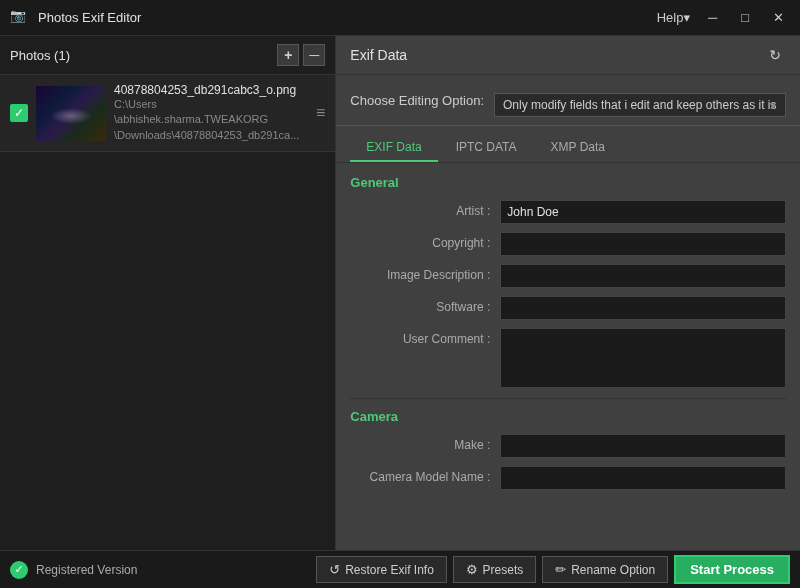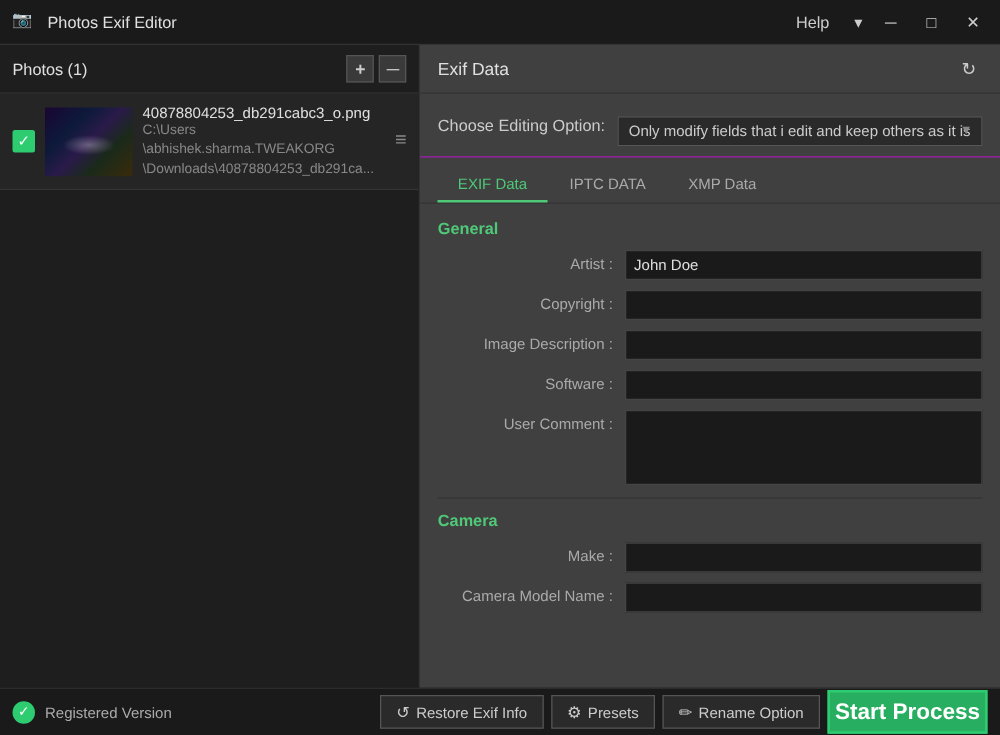--- a/index.html
+++ b/index.html
@@ -43,21 +43,21 @@
     }
     .title-btn {
       color: #ccc;
       cursor: pointer;
       font-size: 13px;
       padding: 2px 6px;
     }
     .help-btn {
       display: flex;
       align-items: center;
-      gap: 20px;
+      gap: 0;
       color: #ccc;
       cursor: pointer;
     }
 
     
     .main-layout {
       display: flex;
       height: calc(588px - 36px - 38px);
     }
 
@@ -351,26 +351,26 @@
       cursor: pointer;
       font-size: 12px;
     }
     .footer-btn-icon {
       font-size: 13px;
     }
     .start-process-btn {
       display: flex;
       align-items: center;
       gap: 5px;
-      padding: 5px 4px;
+      padding: 5px 14px;
       background: #27ae60;
       border: 2px solid #2ecc71;
       color: #fff;
       cursor: pointer;
-      font-size: 18px;
+      font-size: 13px;
       font-weight: bold;
     }
   </style>
 </head>
 <body>
 
 <div class="title-bar">
   <div class="title-bar-left">
     <span class="app-icon">📷</span>
     <span class="title-text">Photos Exif Editor</span>

